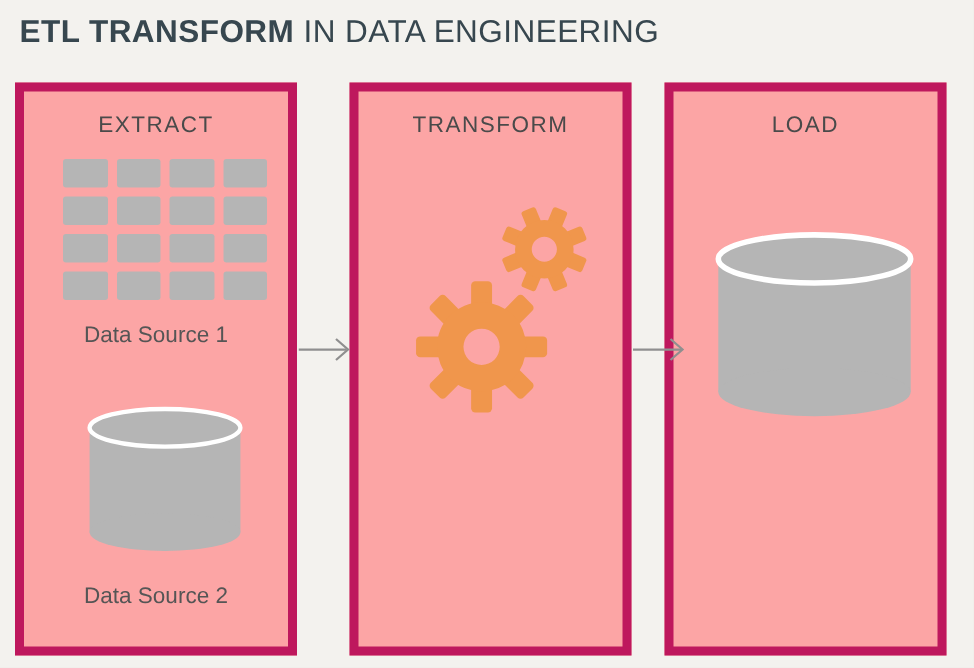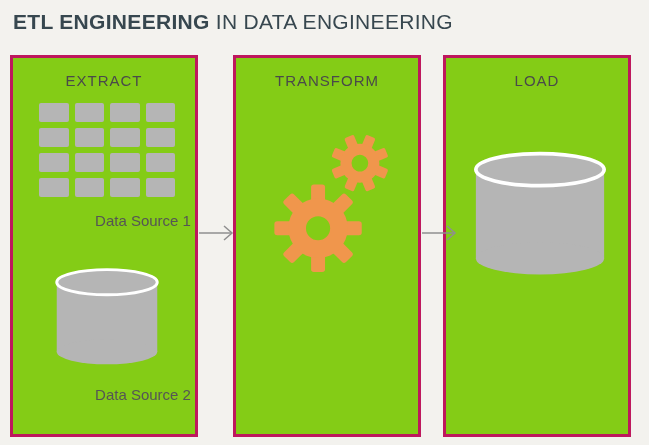--- a/index.html
+++ b/index.html
@@ -23,22 +23,22 @@
     letter-spacing: 0.3px;
     white-space: pre;
   }
   .title .bold { font-weight: 700; }
   .title .regular { font-weight: 400; margin-top: 48px; }
 
   .panel {
     position: absolute;
     top: 55px;
     height: 382px;
-    background: #84cc16;
-    border: 3px solid #be185d;
+    background: #fca5a5;
+    border: 6px solid #be185d;
     box-sizing: border-box;
   }
   #panel-extract   { left: 10px;  width: 188px; }
   #panel-transform { left: 233px; width: 188px; }
   #panel-load      { left: 443px; width: 188px; }
 
   .panel-heading {
     position: absolute;
     top: 14px;
     left: 0;
@@ -65,21 +65,20 @@
     border-radius: 2px;
   }
 
   .shape-label {
     position: absolute;
     left: 0;
     width: 100%;
     text-align: center;
     font-size: 15px;
     color: #555555;
-    padding-left: 39px;
   }
   #label-source1 { top: 154px; }
   #label-source2 { top: 328px; }
   #label-engine  { top: 236px; left: 34px; width: 120px; line-height: 1.35; }
   #label-target  { top: 250px; }
 
   .cyl-small {
     position: absolute;
     left: 36px;
     top: 208px;
@@ -108,21 +107,21 @@
     height: 24px;
   }
   #arrow-1 { left: 199px; }
   #arrow-2 { left: 422px; }
 </style>
 </head>
 <body>
 
 <div class="stage">
 
-  <div class="title"><span class="bold">ETL ENGINEERING</span><span class="regular"> IN DATA ENGINEERING</span></div>
+  <div class="title"><span class="bold">ETL TRANSFORM</span><span class="regular"> IN DATA ENGINEERING</span></div>
 
   <div class="panel" id="panel-extract">
     <div class="panel-heading">EXTRACT</div>
 
     <div class="table-grid">
       <div class="cell"></div>
       <div class="cell"></div>
       <div class="cell"></div>
       <div class="cell"></div>
       <div class="cell"></div>

